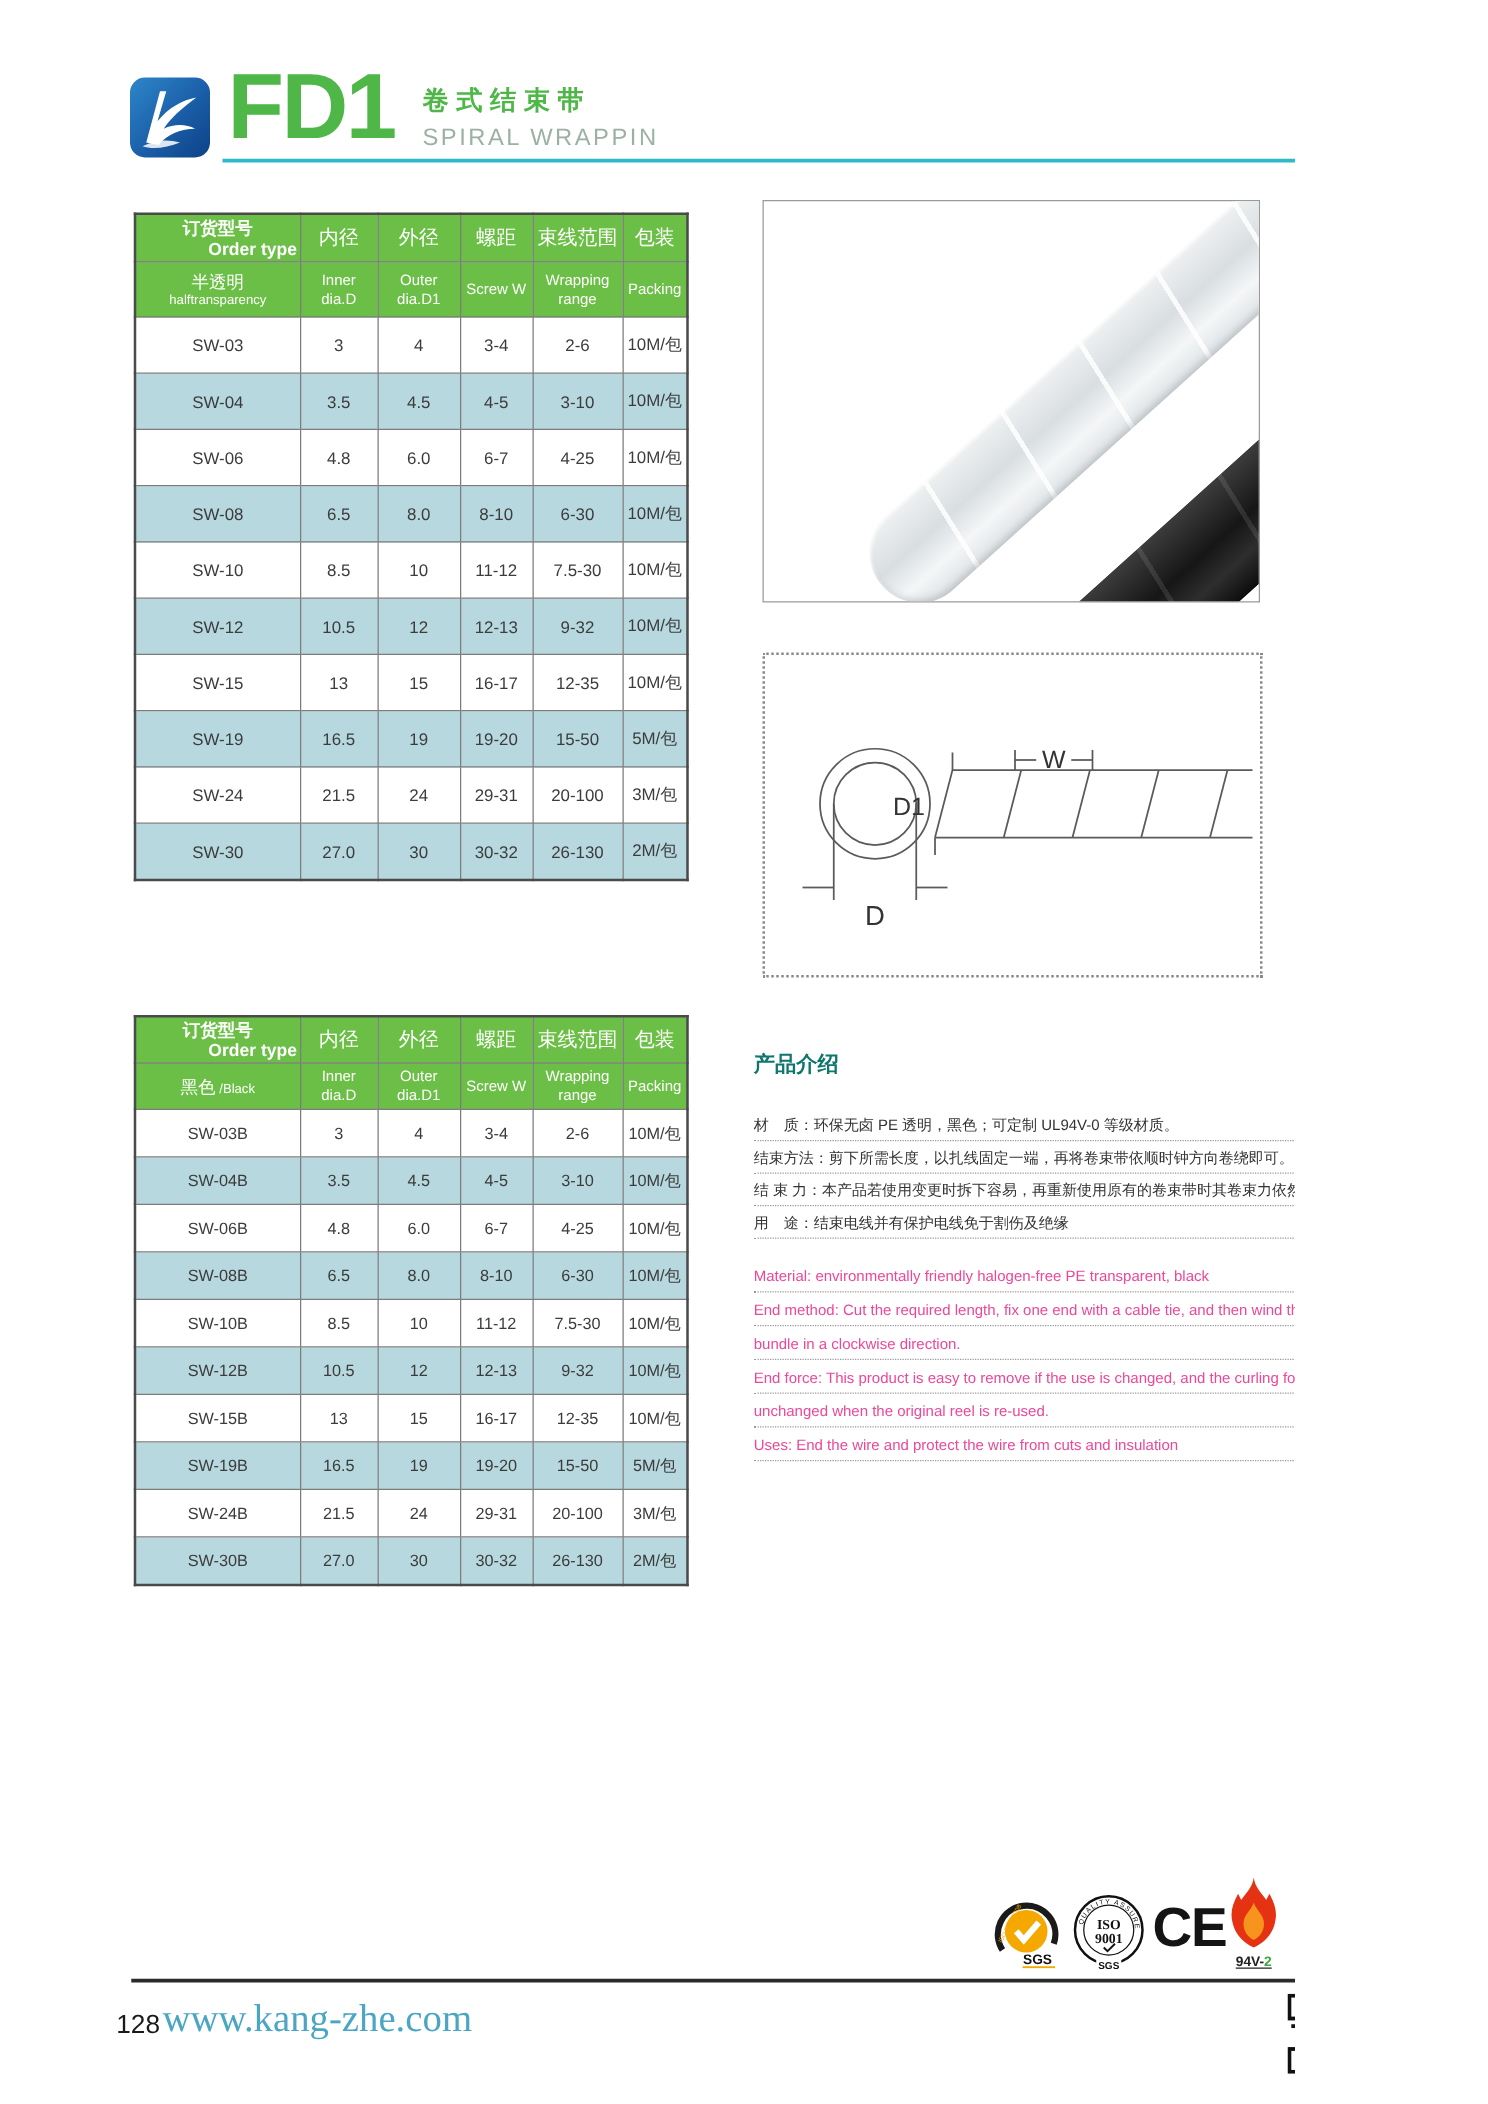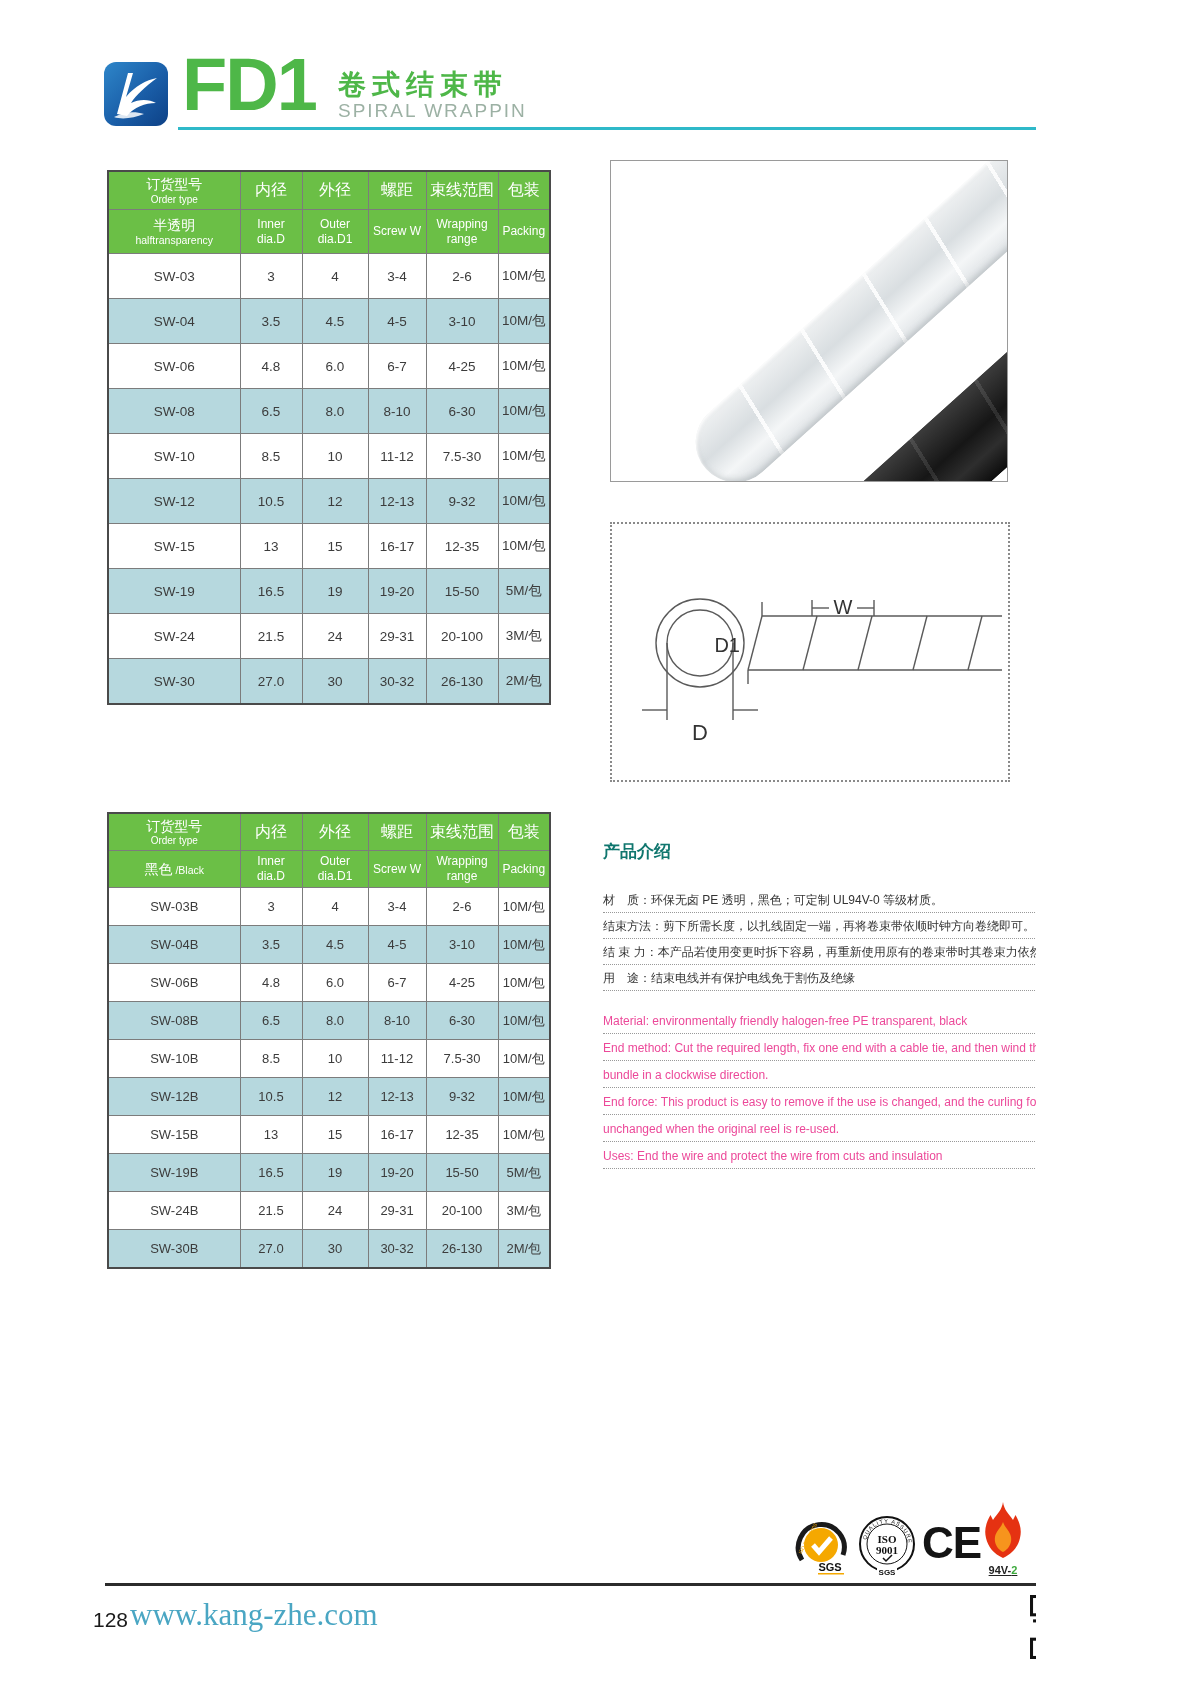--- a/index.html
+++ b/index.html
@@ -4,37 +4,37 @@
 <style>
   html,body{margin:0;padding:0;background:#fff;}
   .page{position:relative;width:1036px;height:1683px;background:#fff;overflow:hidden;
         font-family:"Liberation Sans",sans-serif;}
 
   
   .logo{position:absolute;left:104px;top:62px;width:64px;height:64px;border-radius:12px;
         background:linear-gradient(135deg,#2e86c9 0%,#1a5ea8 55%,#0d4186 100%);}
   .brand{position:absolute;left:182px;top:48px;font-size:74px;line-height:1;font-weight:bold;
          color:#4eb748;letter-spacing:-2px;}
-  .prod-zh{position:absolute;left:338px;top:66px;font-size:28px;font-weight:bold;color:#4eb748;
+  .prod-zh{position:absolute;left:338px;top:66px;font-size:21px;font-weight:bold;color:#4eb748;
            letter-spacing:6px;}
   .prod-en{position:absolute;left:338px;top:100px;font-size:19px;color:#9cb1a4;letter-spacing:2px;}
   .head-line{position:absolute;left:178px;top:127px;width:908px;height:3px;background:#2fb9c9;}
 
   
   .spec-table{position:absolute;left:107px;border-collapse:collapse;table-layout:fixed;
               border:2px solid #4a4a4a;text-align:center;color:#3c3c3c;background:#fff;}
   .spec-table td{border:1px solid #7c7c7c;padding:0 2px;}
   .spec-table .h{background:#6bbf46;color:#fff;}
   .t1{top:170px;}
   .t2{top:812px;}
   .t1 .hrow1 td{height:37px}  .t1 .hrow2 td{height:43px}  .t1 tbody td{height:44px;font-size:13.5px;}
   .t2 .hrow1 td{height:36px}  .t2 .hrow2 td{height:36px}  .t2 tbody td{height:37px;font-size:13px;}
   .spec-table tbody tr:nth-child(even) td{background:#b6d8de;}
-  .t-zh{font-size:14px;font-weight:normal;line-height:1.25;}
-  .t-en{font-size:10px;font-weight:normal;line-height:1.1;}
+  .t-zh{font-size:14px;font-weight:bold;line-height:1.25;}
+  .t-en{font-size:14px;font-weight:bold;line-height:1.1;text-align:right;}
   .czh{font-size:16px;}
   .cen{font-size:12px;line-height:1.25;}
   .v-zh{font-size:14px;line-height:1.3;}
   .v-en{font-size:10.5px;line-height:1.2;}
   .t1 .v-zh,.t1 .v-en{display:block;}
   .t2 .v-zh,.t2 .v-en{display:inline;}
 
   
   .photo-box{position:absolute;left:610px;top:160px;width:396px;height:320px;
              border:1px solid #9a9a9a;overflow:hidden;background:#fff;}

